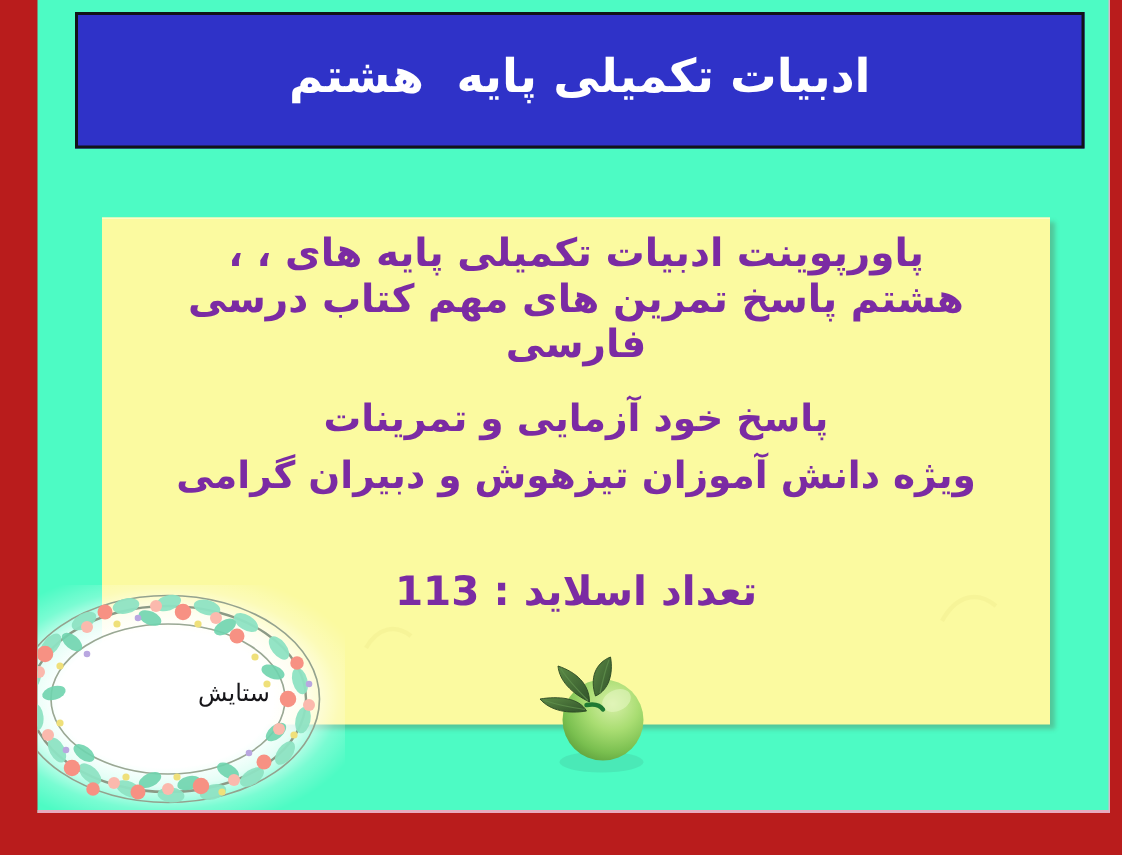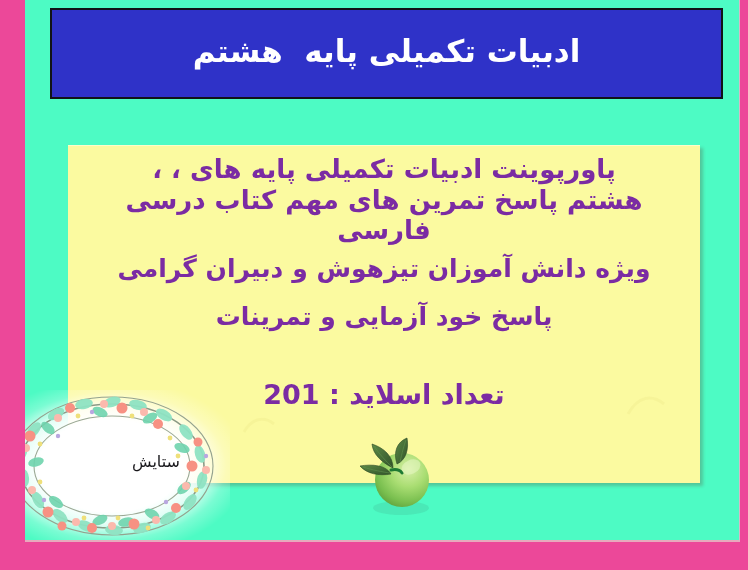--- a/index.html
+++ b/index.html
@@ -13,21 +13,21 @@
     height: 570px;
     overflow: hidden;
     font-family: "DejaVu Sans", "Liberation Sans", sans-serif;
   }
 
   
   #page-frame {
     position: relative;
     width: 748px;
     height: 570px;
-    background: #ec4899;
+    background: #b91c1c;
   }
 
   
   #slide {
     position: absolute;
     left: 25px;
     top: 0px;
     width: 715px;
     height: 542px;
     background: #4dfbc4;
@@ -162,25 +162,25 @@
     <div id="title-box">
       <div id="title-text">ادبیات تکمیلی پایه  هشتم</div>
     </div>
 
     <div id="content-panel">
 
       <div class="para" id="para-intro">پاورپوینت ادبیات تکمیلی پایه های ، ،
 هشتم پاسخ تمرین های مهم کتاب درسی
 فارسی</div>
 
+      <div class="para" id="para-answers">پاسخ خود آزمایی و تمرینات</div>
+
       <div class="para" id="para-audience">ویژه دانش آموزان تیزهوش و دبیران گرامی</div>
 
-      <div class="para" id="para-answers">پاسخ خود آزمایی و تمرینات</div>
-
-      <div class="para" id="para-slidecount">تعداد اسلاید : 201</div>
+      <div class="para" id="para-slidecount">تعداد اسلاید : 113</div>
 
       <svg class="swoosh" style="right:34px; top:246px;" width="40" height="26" viewBox="0 0 40 26">
         <path d="M2 22 C12 4, 26 2, 38 12" fill="none" stroke="#efe98c" stroke-width="3"></path>
       </svg>
       <svg class="swoosh" style="right:424px; top:268px;" width="34" height="22" viewBox="0 0 34 22">
         <path d="M2 18 C10 4, 22 2, 32 10" fill="none" stroke="#efe98c" stroke-width="3"></path>
       </svg>
     </div>
 
     <div id="wreath">

